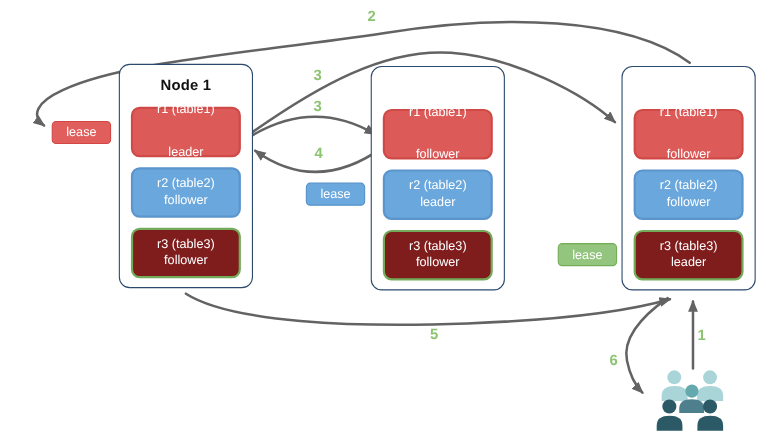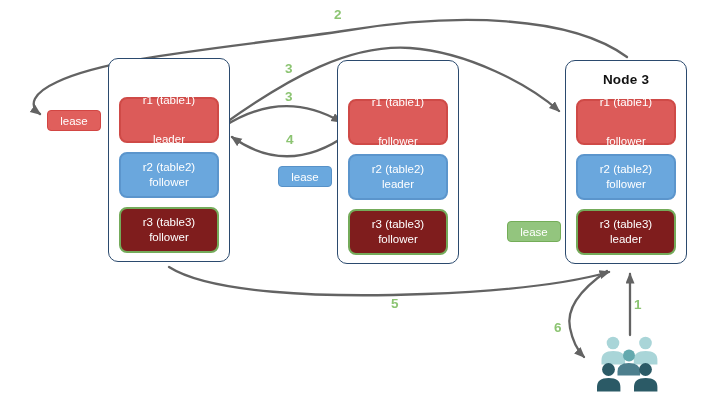--- a/index.html
+++ b/index.html
@@ -85,20 +85,21 @@
       <path d="M617.5,375.5 v-4 q0,-8.5 11.3,-8.5 q11.3,0 11.3,8.5 v4 z" fill="#4d7f8d"></path>
 
       <circle cx="608.5" cy="369.5" r="6.4" fill="#2b5a66"></circle>
       <path d="M597,391.5 v-4.5 q0,-9 11.7,-9 q11.7,0 11.7,9 v4.5 z" fill="#2b5a66"></path>
       <circle cx="645.5" cy="369.5" r="6.4" fill="#2b5a66"></circle>
       <path d="M634,391.5 v-4.5 q0,-9 11.7,-9 q11.7,0 11.7,9 v4.5 z" fill="#2b5a66"></path>
     </g>
   </svg>
 
   <div class="node" id="node-1">
+    <div class="node-title">Node 1</div>
     <div class="replica red r-pos-0">
       <span>r1 (table1)</span>
       <span>leader</span>
     </div>
     <div class="replica blue r-pos-1">
       <span>r2 (table2)</span>
       <span>follower</span>
     </div>
     <div class="replica green r-pos-2">
       <span>r3 (table3)</span>
@@ -115,21 +116,20 @@
       <span>r2 (table2)</span>
       <span>leader</span>
     </div>
     <div class="replica green r-pos-2">
       <span>r3 (table3)</span>
       <span>follower</span>
     </div>
   </div>
 
   <div class="node" id="node-3">
-    <div class="node-title">Node 3</div>
     <div class="replica red r-pos-0">
       <span>r1 (table1)</span>
       <span>follower</span>
     </div>
     <div class="replica blue r-pos-1">
       <span>r2 (table2)</span>
       <span>follower</span>
     </div>
     <div class="replica green r-pos-2">
       <span>r3 (table3)</span>

